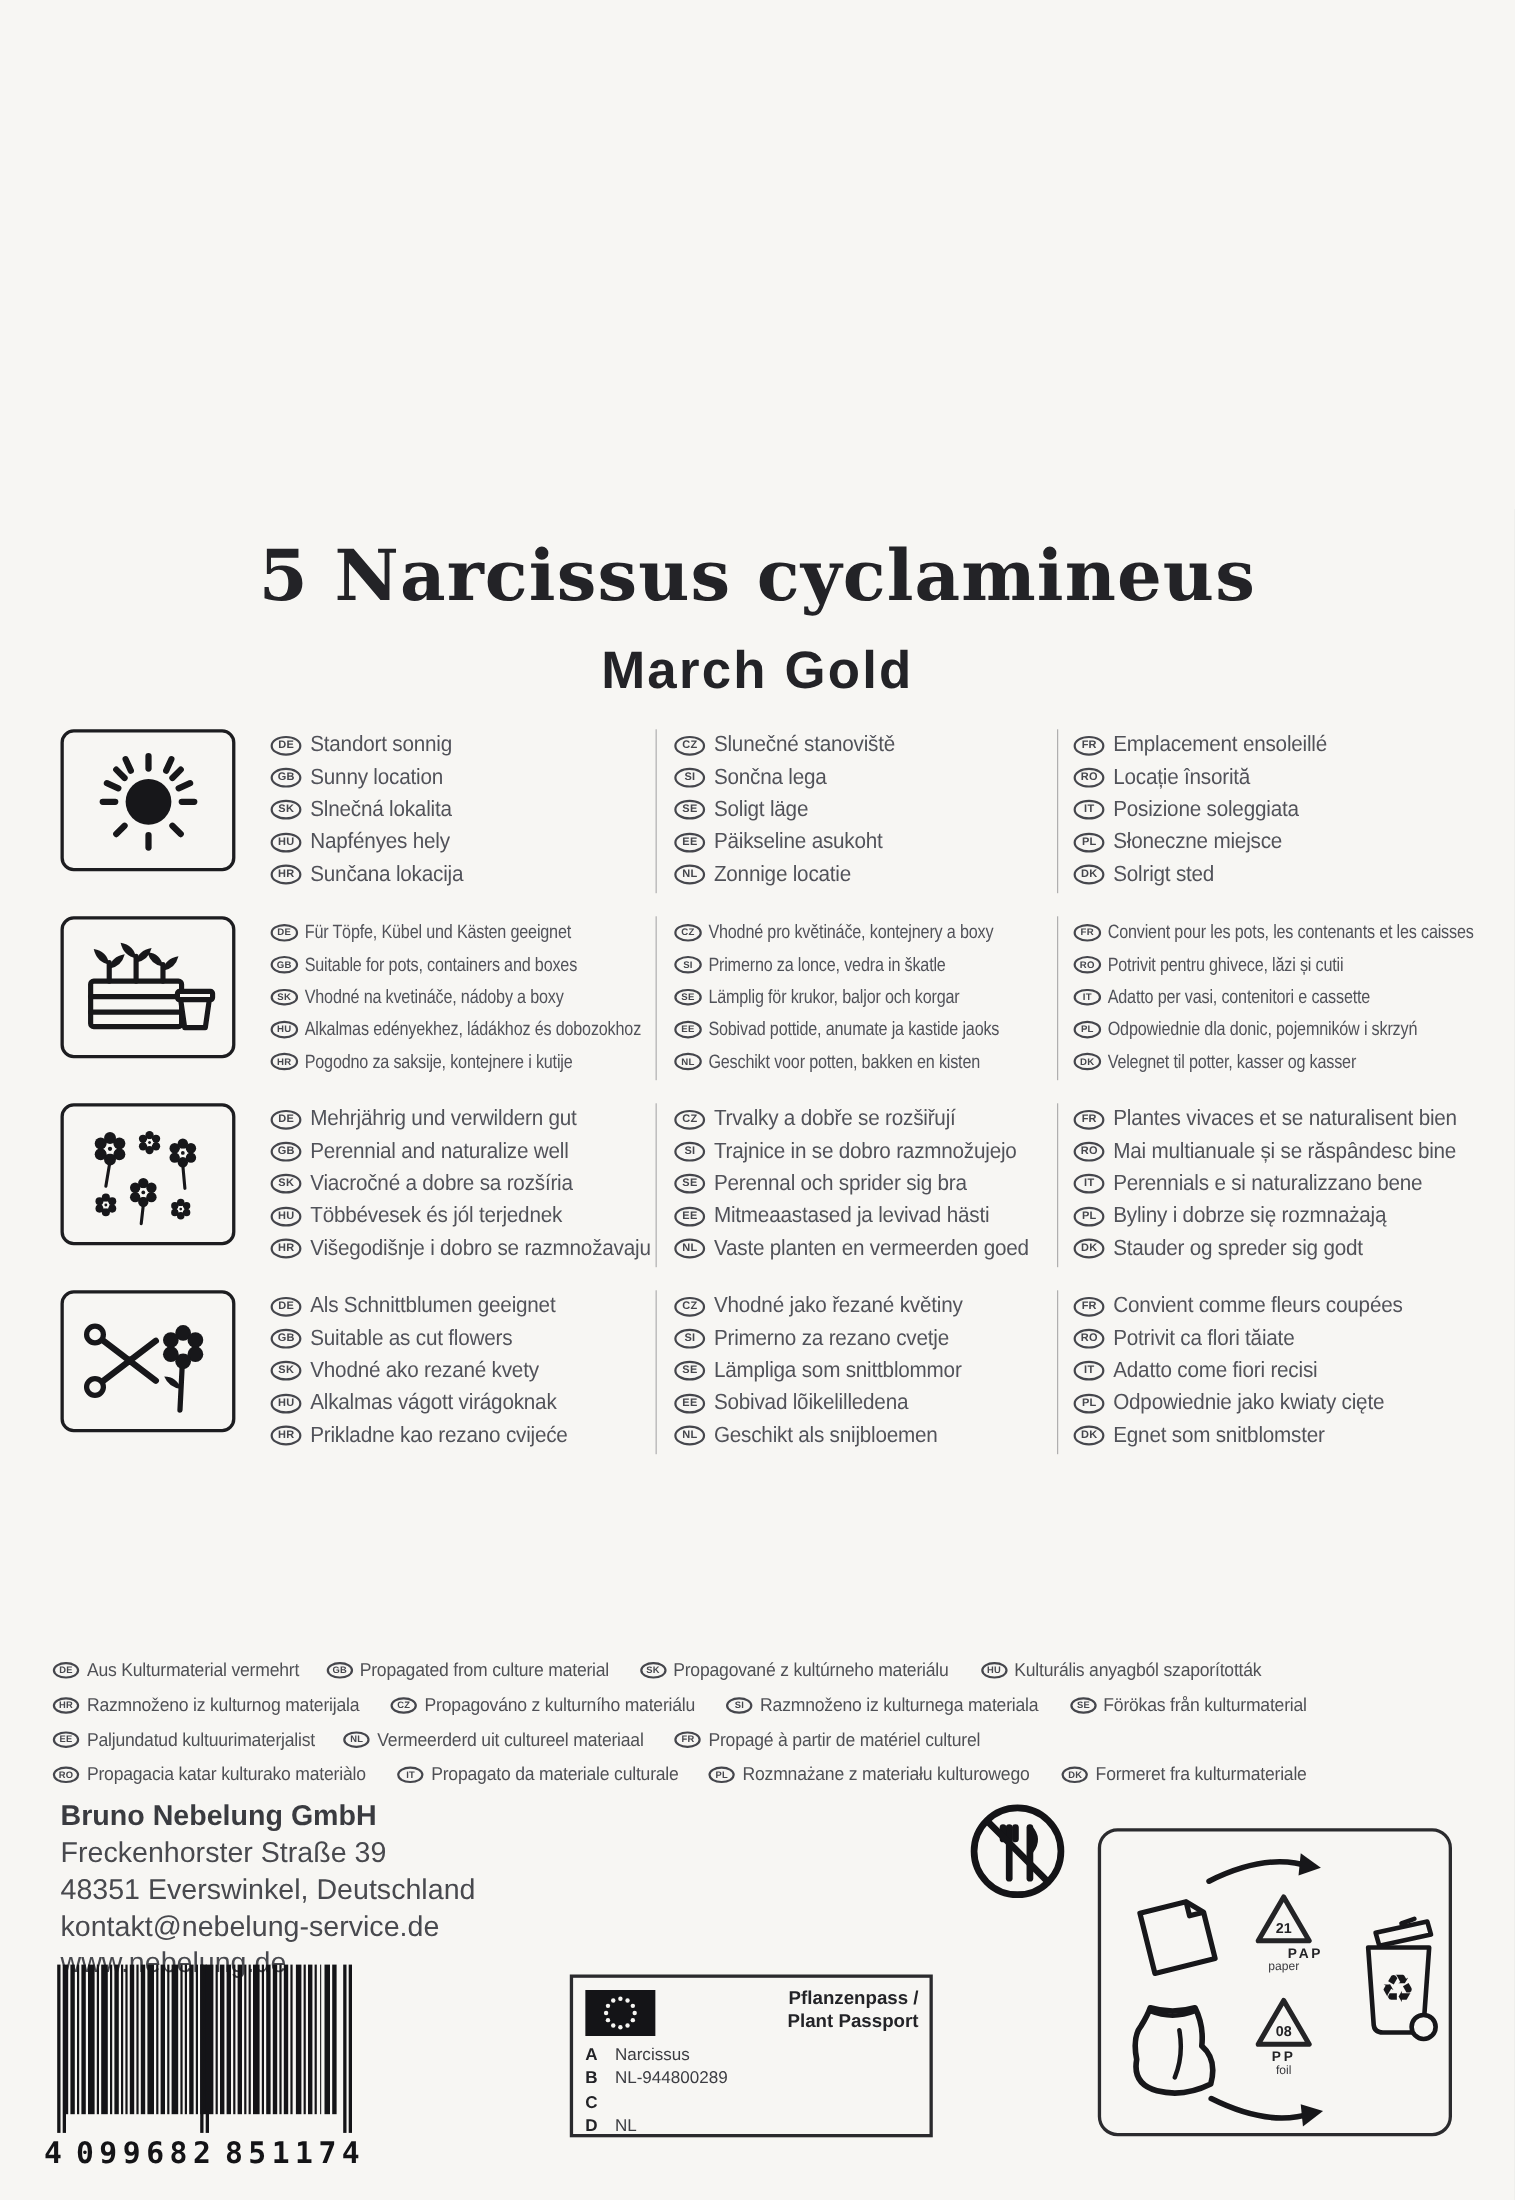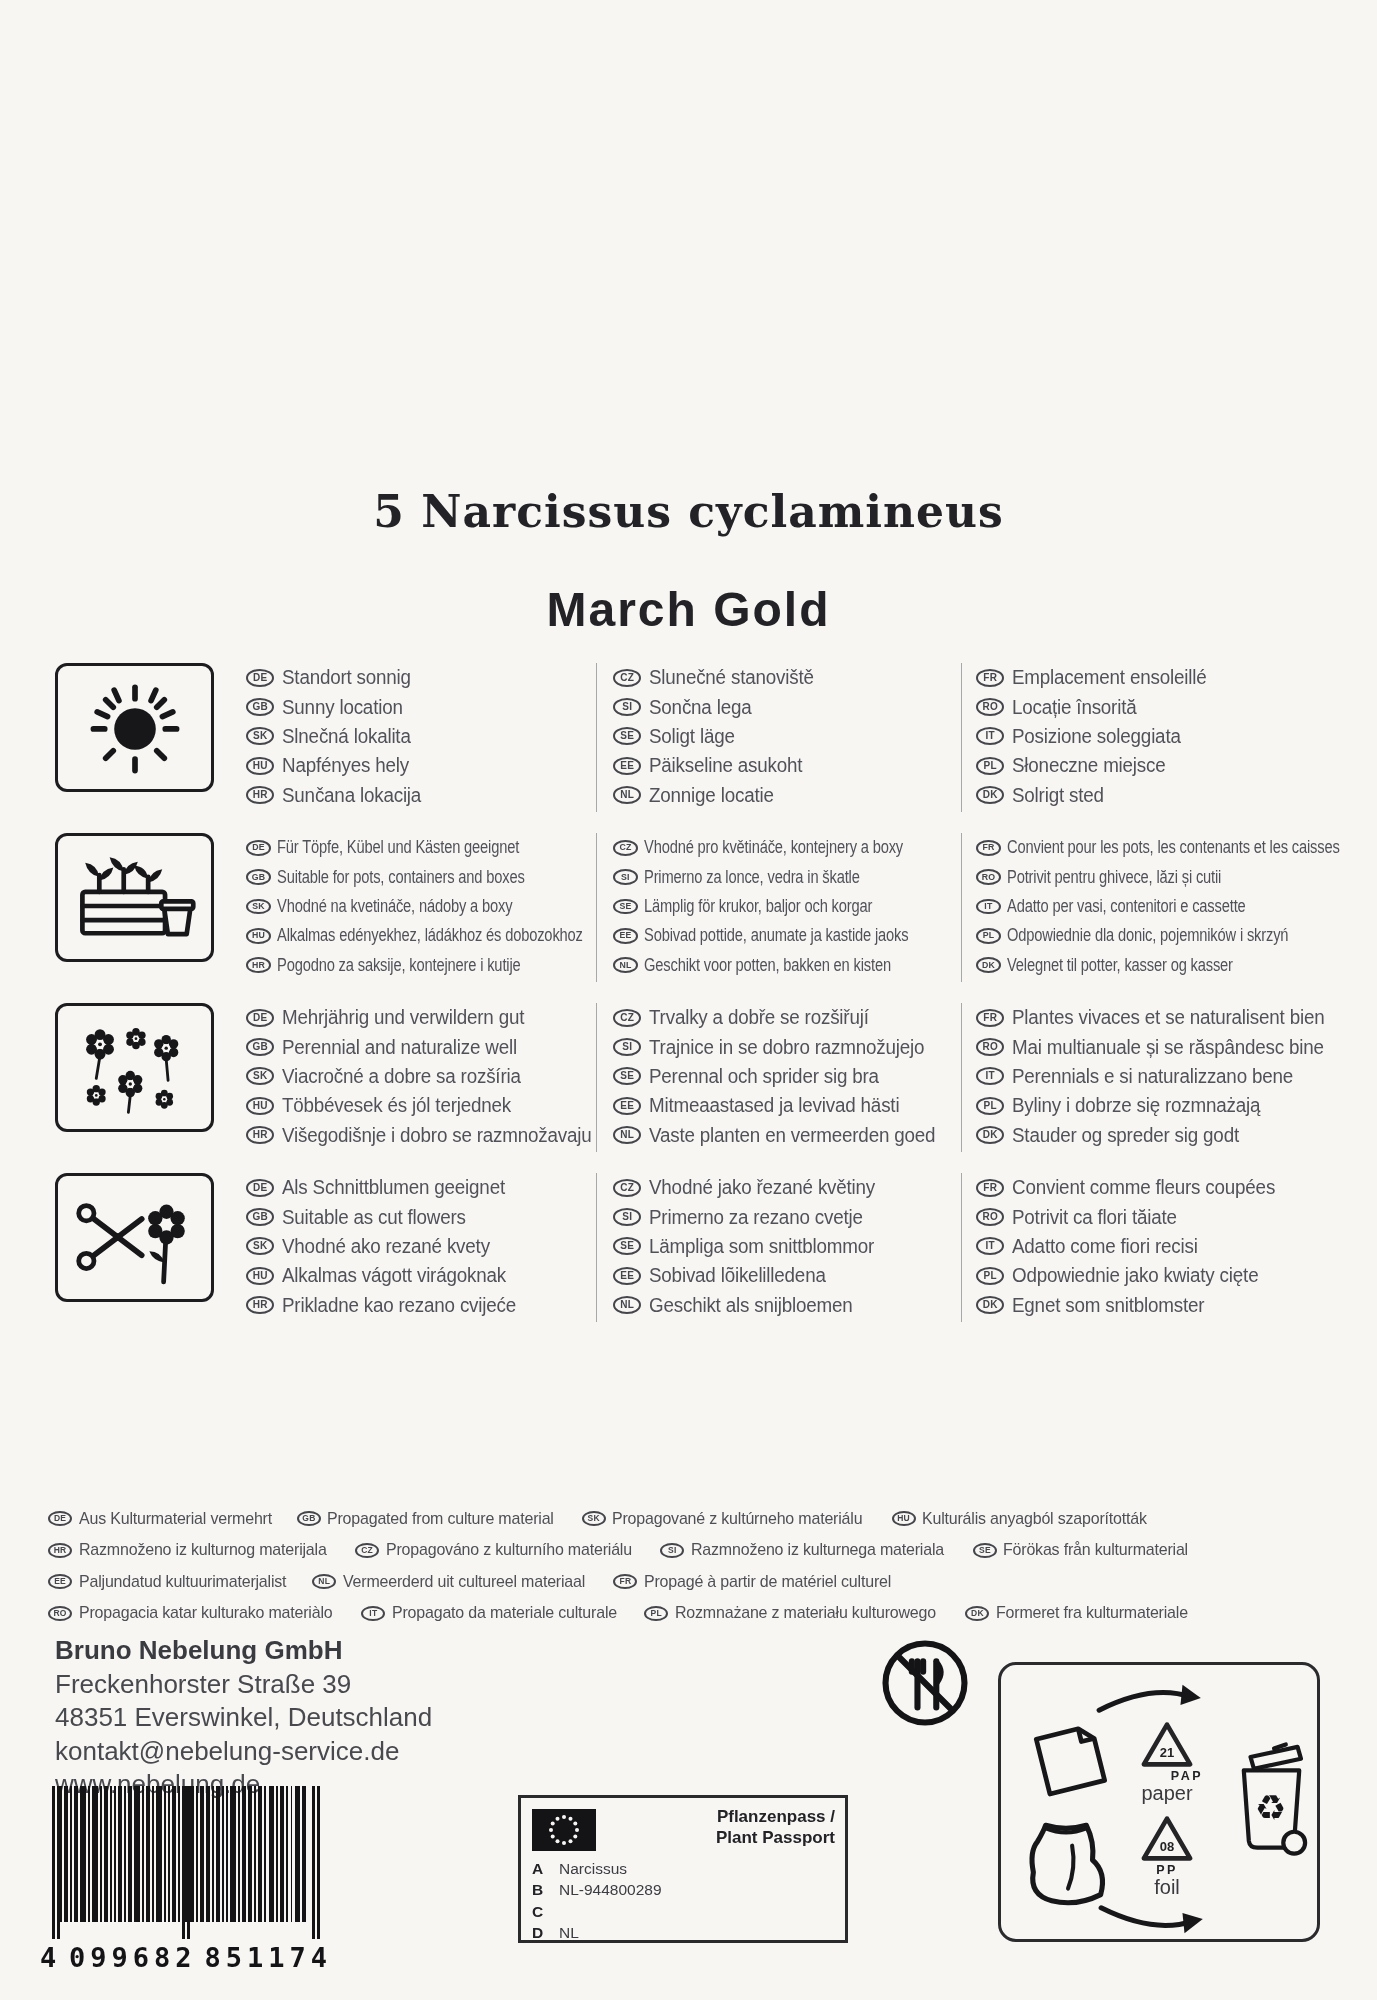--- a/index.html
+++ b/index.html
@@ -1,21 +1,21 @@
 <!DOCTYPE html>
 <html><head>
 <meta charset="utf-8">
 <style>
   html,body{margin:0;padding:0;background:#e9e8e6;}
   .page{position:relative;width:1377px;height:2000px;background:#f7f6f3;margin:0 auto;
         font-family:"Liberation Sans",sans-serif;color:#515259;overflow:hidden;}
 
   
   .title{position:absolute;top:486px;left:0;width:100%;text-align:center;margin:0;
-         font-family:"DejaVu Serif",serif;font-weight:bold;font-size:44px;color:#232327;letter-spacing:1px;}
+         font-family:"DejaVu Serif",serif;font-weight:bold;font-size:64px;color:#232327;letter-spacing:1px;}
   .subtitle{position:absolute;top:582px;left:0;width:100%;text-align:center;margin:0;
             font-weight:bold;font-size:48px;color:#232327;letter-spacing:2px;}
 
   
   .sections{position:absolute;left:0;top:663px;width:1377px;}
   .info-row{display:flex;height:149px;margin-bottom:21px;font-size:20px;}
   .icon-cell{flex:none;width:159px;height:129px;margin-left:55px;border:3.5px solid #1d1d20;border-radius:12px;
              display:flex;align-items:center;justify-content:center;background:#f7f6f3;box-sizing:border-box;}
   .icon-cell svg{width:124px;height:104px;}
   .cols{display:flex;margin-left:20px;flex:1;}
@@ -80,21 +80,21 @@
   .r-pouch{left:14px;top:146px;width:102px;height:102px;}
   .r-arrow-top{left:90px;top:16px;width:122px;height:38px;}
   .r-arrow-bottom{left:92px;top:234px;width:122px;height:38px;}
   .r-tri{left:138px;top:54px;width:56px;height:50px;}
   .r-tri2{left:138px;top:148px;width:56px;height:50px;}
   .tri-num{position:absolute;width:56px;text-align:center;font-weight:bold;font-size:13px;color:#232326;}
   .n1{left:138px;top:80px;} .n2{left:138px;top:174px;}
   .r-mat{position:absolute;left:130px;width:72px;text-align:center;font-weight:bold;font-size:12.5px;
          letter-spacing:2.5px;color:#232326;}
   .m1{top:104px;text-align:right;} .m2{top:198px;}
-  .r-lab{position:absolute;left:124px;width:84px;text-align:center;font-size:20px;color:#3a3a3e;}
+  .r-lab{position:absolute;left:124px;width:84px;text-align:center;font-size:11px;color:#3a3a3e;}
   .l1{top:117px;} .l2{top:211px;}
   .r-bin{left:226px;top:54px;width:84px;height:160px;}
 
   svg text{font-family:"DejaVu Sans",sans-serif;}
 </style>
 </head>
 <body>
 
 <div class="page">
 

